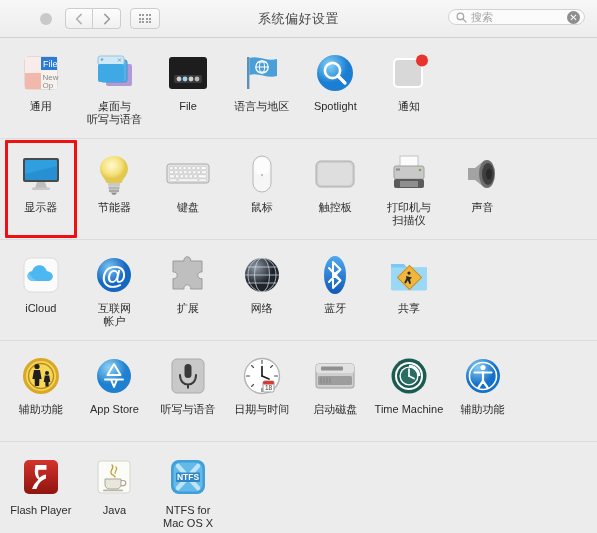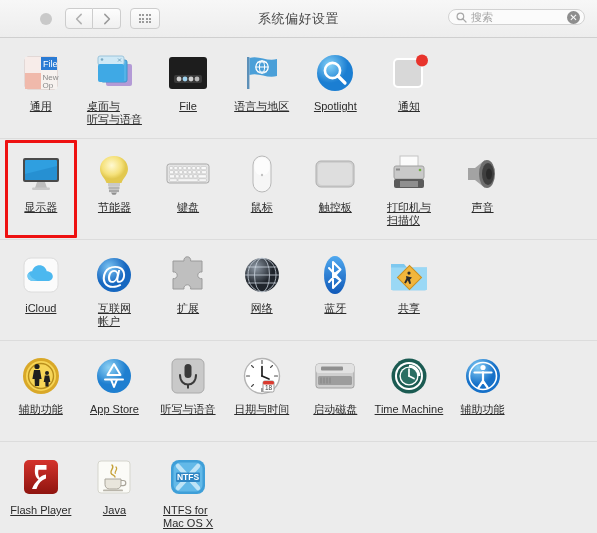--- a/index.html
+++ b/index.html
@@ -119,25 +119,24 @@
     min-height: 86px;
   }
   .pane .iconwrap {
     width: 46px; height: 46px;
     display: flex; align-items: center; justify-content: center;
     margin-bottom: 4px;
   }
   .pane .plabel {
     font-size: 11px;
     color: #2b2b2b;
-    text-align: left;
+    text-align: center;
     line-height: 13px;
     max-width: 74px;
     white-space: pre-line;
-    text-decoration: underline;
   }
   .pane.selected::before {
     content: "";
     position: absolute;
     left: 1px; right: 1px; top: -7px; bottom: -5px;
     border: 3px solid #ee1111;
     border-radius: 1px;
     pointer-events: none;
   }
 

